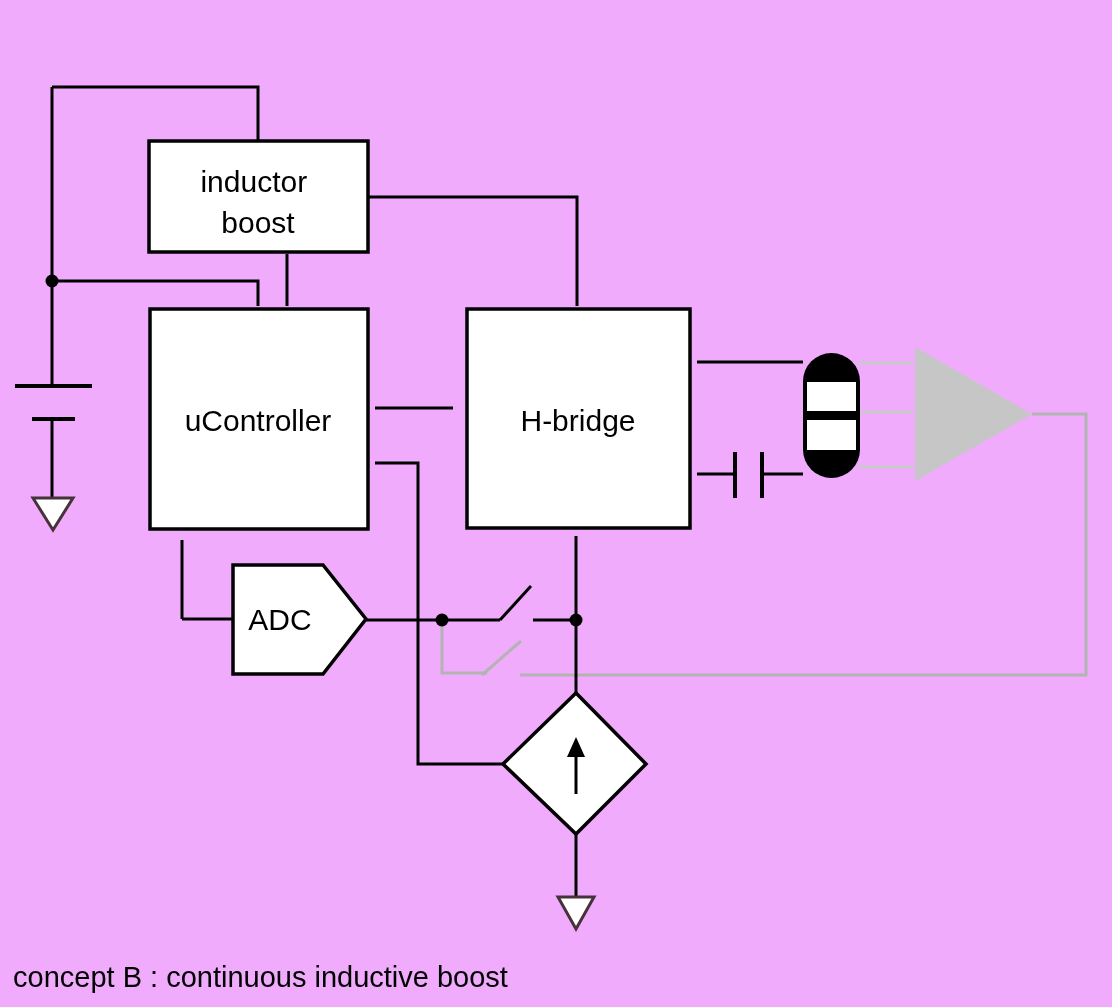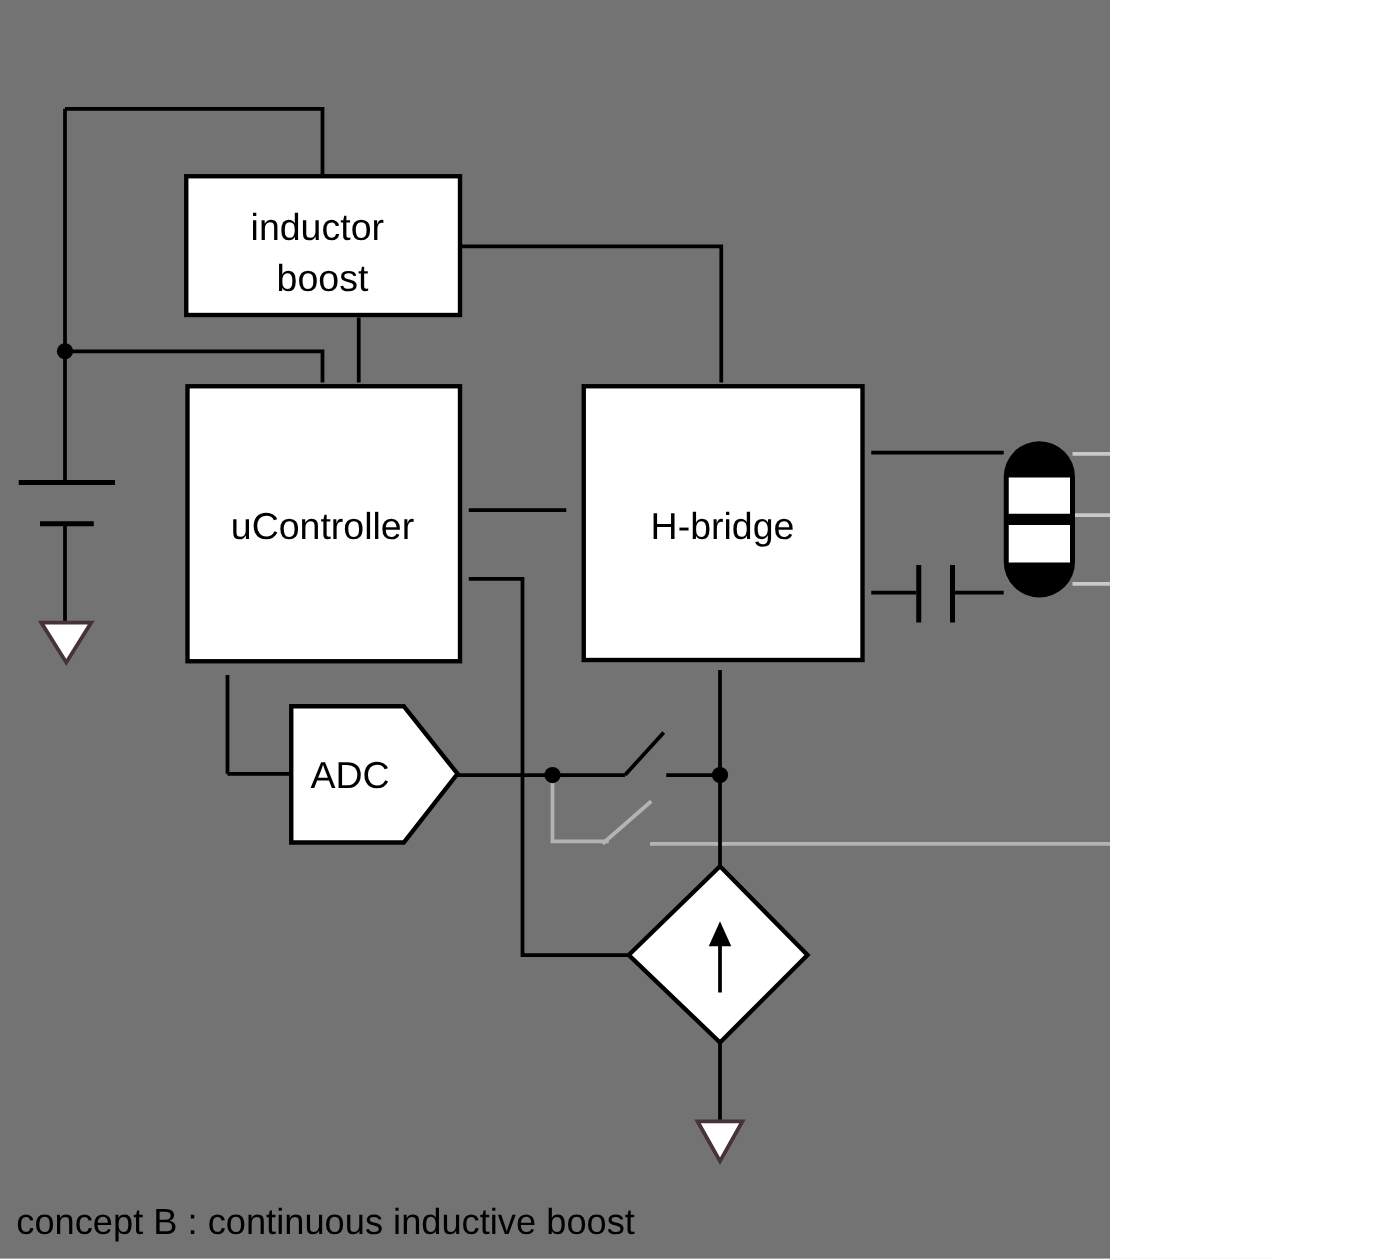--- a/index.html
+++ b/index.html
@@ -2,23 +2,23 @@
 <html><head>
 <meta charset="utf-8">
 <style>
   html, body {
     margin: 0;
     padding: 0;
     background: #ffffff;
   }
   .stage {
     position: relative;
-    width: 888px;
+    width: 1112px;
     height: 1007px;
-    background: #737373;
+    background: #f0abfc;
     overflow: hidden;
   }
   svg { display: block; }
   .wire {
     stroke: #000000;
     stroke-width: 3;
     fill: none;
     stroke-linecap: butt;
   }
   .thick {

